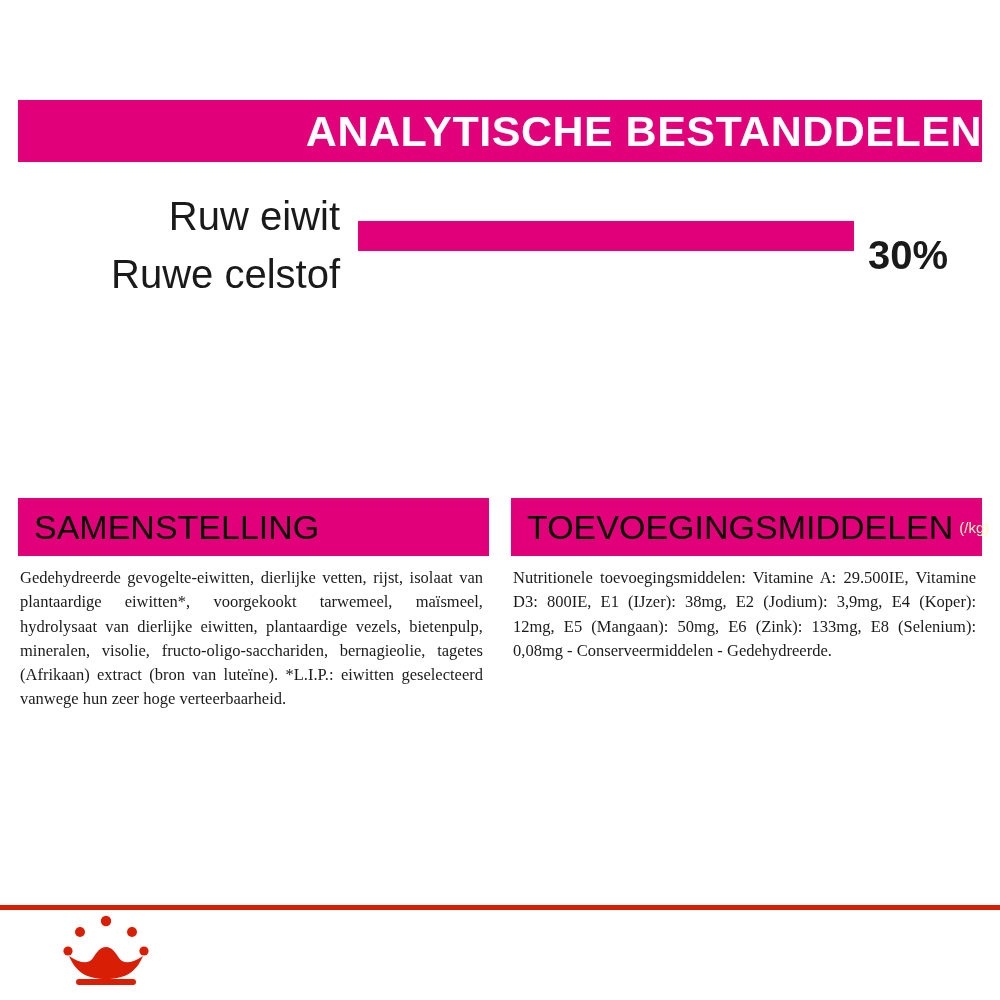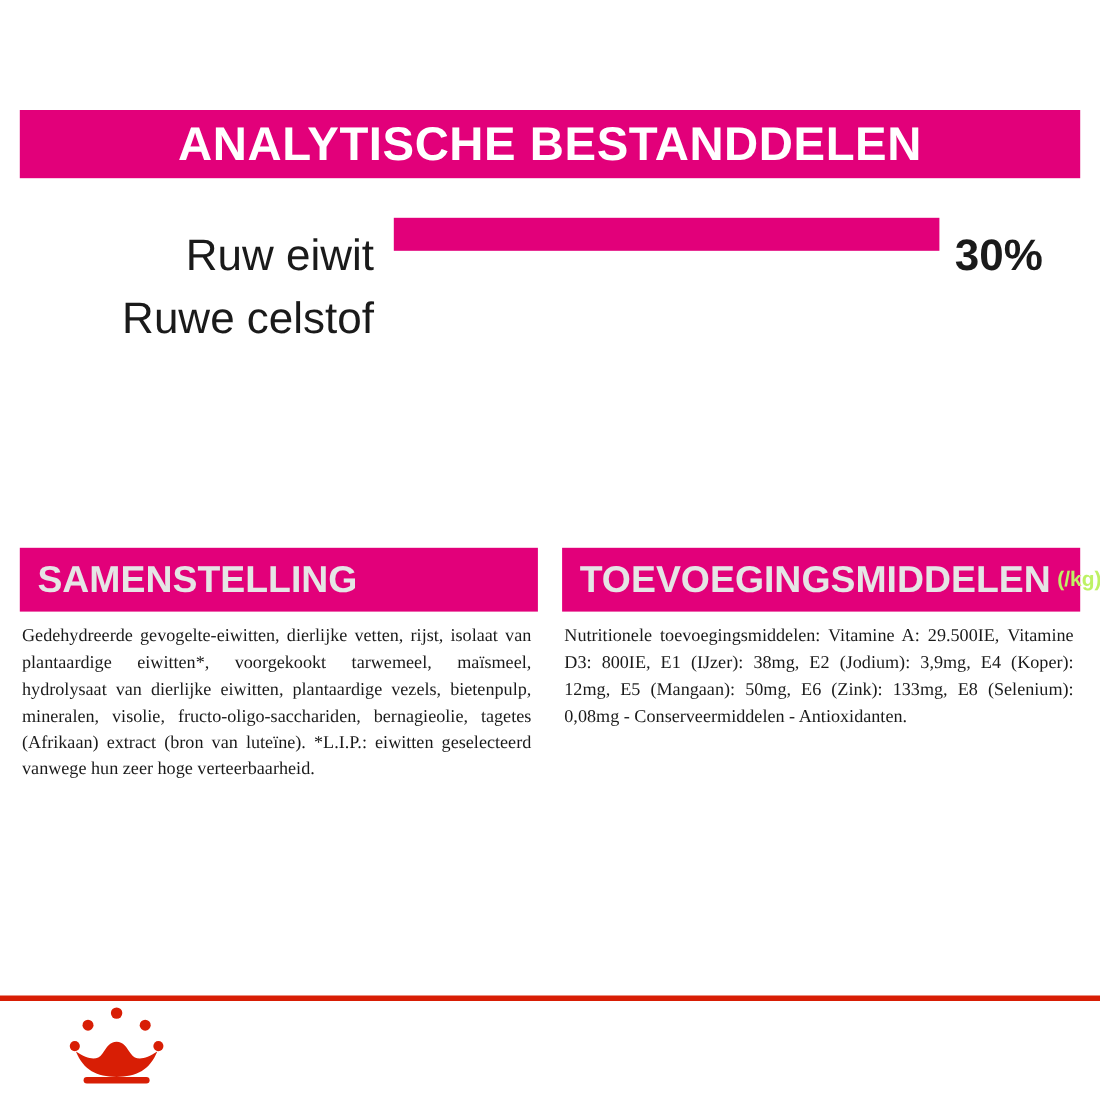--- a/index.html
+++ b/index.html
@@ -24,40 +24,40 @@
   
   .analytic-header {
     position: absolute;
     left: 18px;
     top: 100px;
     width: 964px;
     height: 62px;
     background: #e2007a;
     display: flex;
     align-items: center;
-    justify-content: center;
+    justify-content: flex-end;
   }
   .analytic-header .title {
     color: #ffffff;
     font-size: 43px;
     font-weight: bold;
     letter-spacing: 0.5px;
     line-height: 1;
     white-space: nowrap;
   }
 
   .bars {
     position: absolute;
     left: 18px;
     top: 196px;
     width: 964px;
   }
   .bar-row {
     display: flex;
-    align-items: flex-end;
+    align-items: flex-start;
     height: 56px;
     margin-bottom: 2px;
   }
   .bar-label {
     width: 340px;
     text-align: right;
     padding-right: 18px;
     box-sizing: border-box;
     font-size: 40px;
     color: #1a1a1a;
@@ -97,30 +97,30 @@
   }
   .panel-header {
     background: #e2007a;
     height: 58px;
     display: flex;
     align-items: center;
     padding: 0 16px;
     box-sizing: border-box;
   }
   .panel-header .panel-title {
-    color: #e5e5e5;
+    color: #000000;
     font-size: 34px;
-    font-weight: bold;
+    font-weight: normal;
     line-height: 1;
     white-space: nowrap;
   }
   .panel-header .panel-unit {
-    color: #bef264;
-    font-size: 19px;
-    font-weight: bold;
+    color: #fef9c3;
+    font-size: 15px;
+    font-weight: normal;
     margin-left: 6px;
     line-height: 1;
   }
   .panel-body {
     padding: 10px 6px 0 2px;
     font-size: 16.5px;
     line-height: 1.47;
     color: #1a1a1a;
     text-align: justify;
     font-family: Liberation Serif, serif;
@@ -176,21 +176,21 @@
         <span class="panel-title">SAMENSTELLING</span>
       </div>
       <div class="panel-body">Gedehydreerde gevogelte-eiwitten, dierlijke vetten, rijst, isolaat van plantaardige eiwitten*, voorgekookt tarwemeel, maïsmeel, hydrolysaat van dierlijke eiwitten, plantaardige vezels, bietenpulp, mineralen, visolie, fructo-oligo-sacchariden, bernagieolie, tagetes (Afrikaan) extract (bron van luteïne). *L.I.P.: eiwitten geselecteerd vanwege hun zeer hoge verteerbaarheid.</div>
     </div>
 
     <div class="panel">
       <div class="panel-header">
         <span class="panel-title">TOEVOEGINGSMIDDELEN</span>
         <span class="panel-unit">(/kg)</span>
       </div>
-      <div class="panel-body">Nutritionele toevoegingsmiddelen: Vitamine A: 29.500IE, Vitamine D3: 800IE, E1 (IJzer): 38mg, E2 (Jodium): 3,9mg, E4 (Koper): 12mg, E5 (Mangaan): 50mg, E6 (Zink): 133mg, E8 (Selenium): 0,08mg - Conserveermiddelen - Antioxidanten.</div>
+      <div class="panel-body">Nutritionele toevoegingsmiddelen: Vitamine A: 29.500IE, Vitamine D3: 800IE, E1 (IJzer): 38mg, E2 (Jodium): 3,9mg, E4 (Koper): 12mg, E5 (Mangaan): 50mg, E6 (Zink): 133mg, E8 (Selenium): 0,08mg - Conserveermiddelen - Gedehydreerde.</div>
     </div>
 
   </div>
 
   <div class="footer-rule"></div>
 
   <div class="crown">
     <svg viewBox="0 0 88 72" width="88" height="72" xmlns="http://www.w3.org/2000/svg">
       <g fill="#d81e05">
         <circle cx="44" cy="6" r="5.2"></circle>

